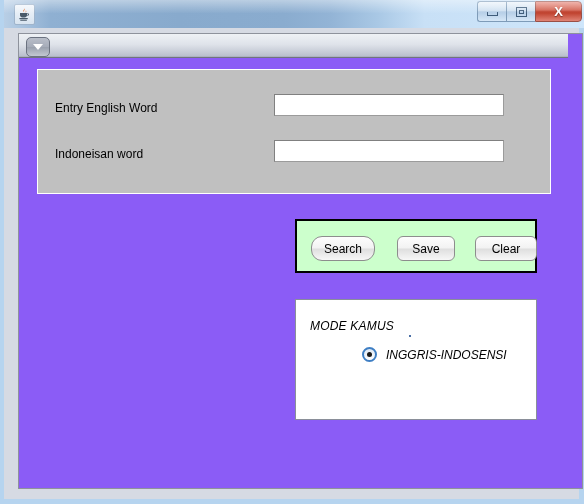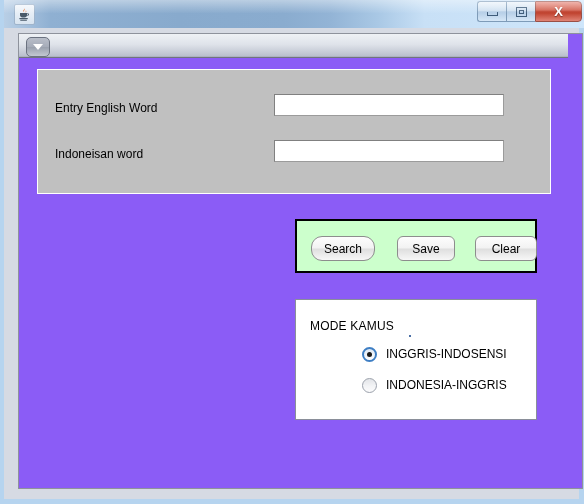--- a/index.html
+++ b/index.html
@@ -274,41 +274,42 @@
   
   .mode-panel {
     position: absolute;
     left: 276px;
     top: 265px;
     width: 242px;
     height: 121px;
     box-sizing: border-box;
     background: #ffffff;
     border: 1px solid #8a8f99;
+    font-style: italic;
   }
   .mode-title {
     position: absolute;
     left: 14px;
     top: 19px;
     font-size: 12px;
     color: #000000;
     letter-spacing: 0.2px;
   }
   .dot-artifact {
     position: absolute;
     left: 113px;
     top: 35px;
     width: 2px;
     height: 2px;
     background: #4a6fa5;
   }
   .radio-row {
     position: absolute;
     display: flex;
-    align-items: flex-start;
+    align-items: center;
   }
   .radio-row.r1 { left: 66px; top: 47px; }
   .radio-row.r2 { left: 66px; top: 78px; }
 
   .radio {
     width: 15px;
     height: 15px;
     border-radius: 50%;
     box-sizing: border-box;
     flex: 0 0 auto;
@@ -395,21 +396,17 @@
 
       <div class="mode-panel">
         <div class="mode-title">MODE KAMUS</div>
         <div class="dot-artifact"></div>
 
         <div class="radio-row r1">
           <span class="radio on"></span>
           <span class="radio-label">INGGRIS-INDOSENSI</span>
         </div>
 
-        <div class="radio-row r2">
-          <span class="radio off"></span>
-          <span class="radio-label">INDONESIA-INGGRIS</span>
-        </div>
       </div>
 
     </div>
   </div>
 </div>
 
 </body></html>

